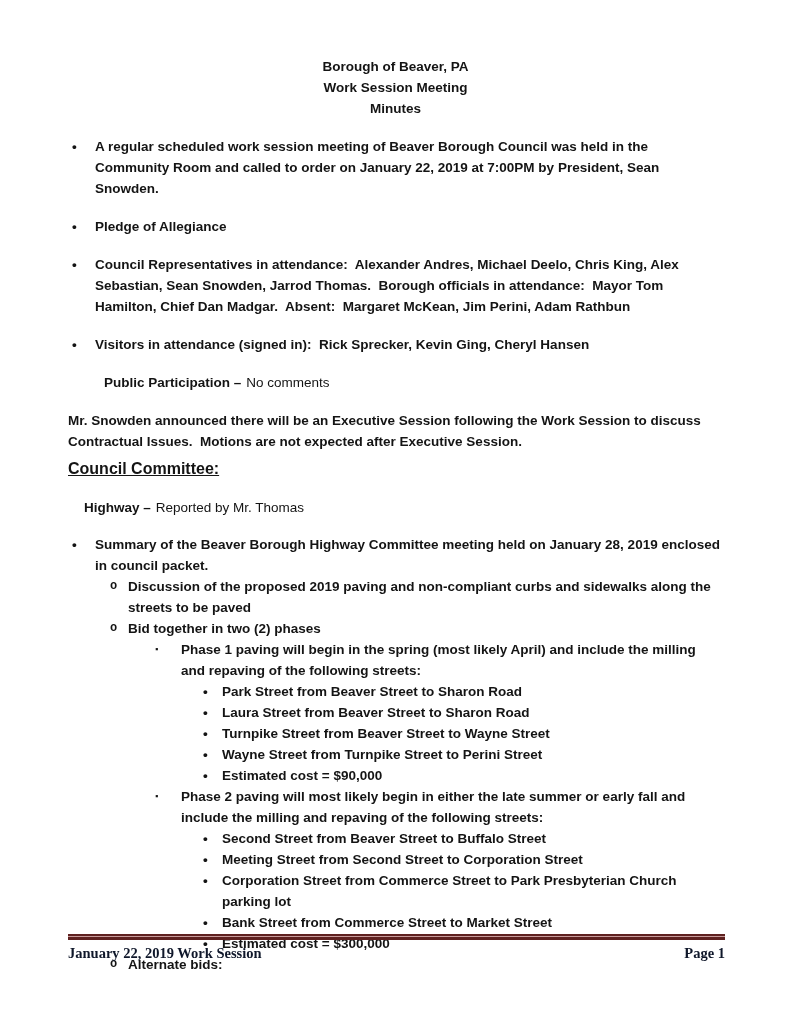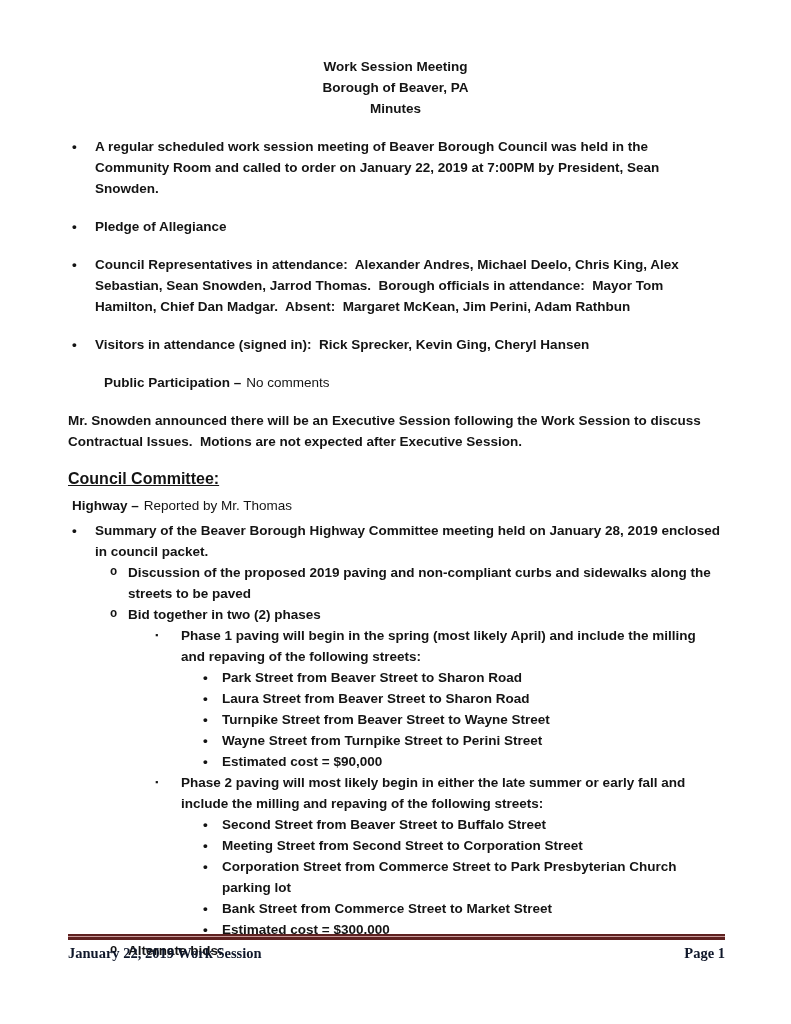--- a/index.html
+++ b/index.html
@@ -27,26 +27,26 @@
   .intro-list { margin-top: 17px; }
   .intro-list .li { margin-bottom: 17px; font-weight: bold; }
 
   .pp-line { margin: 0; padding-left: 36px; }
   .pp-label { font-weight: bold; }
   .pp-text { margin-left: 5px; }
 
   .announcement { margin: 17px 0 0 0; font-weight: bold; }
 
   .committee-heading {
-    margin: 15px 0 0 0;
+    margin: 5px 0 0 0;
     font-size: 16px; line-height: 24px;
     font-weight: bold;
     text-decoration: underline;
   }
-  .highway-line { margin: 4px; }
+  .highway-line { margin: 16px; }
   .highway-label { font-weight: bold; }
   .highway-text { margin-left: 5px; }
 
   .outline-list .li { font-weight: bold; }
 
   .doc-footer { position: absolute; left: 68px; right: 66px; top: 934px; }
   .rule-a { height: 2px; }
   .rule-b { height: 1px; }
   .rule-c { height: 3px; }
   .footer-row {
@@ -55,22 +55,22 @@
     font-weight: bold; font-size: 14.5px;
     margin-top: 3px; color: #0f172a;
   }
 </style>
 </head>
 <body>
 
 <div class="page">
 
   <header class="doc-header">
+    <div>Borough of Beaver, PA</div>
     <div>Work Session Meeting</div>
-    <div>Borough of Beaver, PA</div>
     <div>Minutes</div>
   </header>
 
   <section class="list intro-list">
       <div class="li lvl1">
         <span class="bullet">•</span>
         <span class="txt">A regular scheduled work session meeting of Beaver Borough Council was held in the Community Room and called to order on January 22, 2019 at 7:00PM by President, Sean Snowden.</span>
       </div>
       <div class="li lvl1">
         <span class="bullet">•</span>

